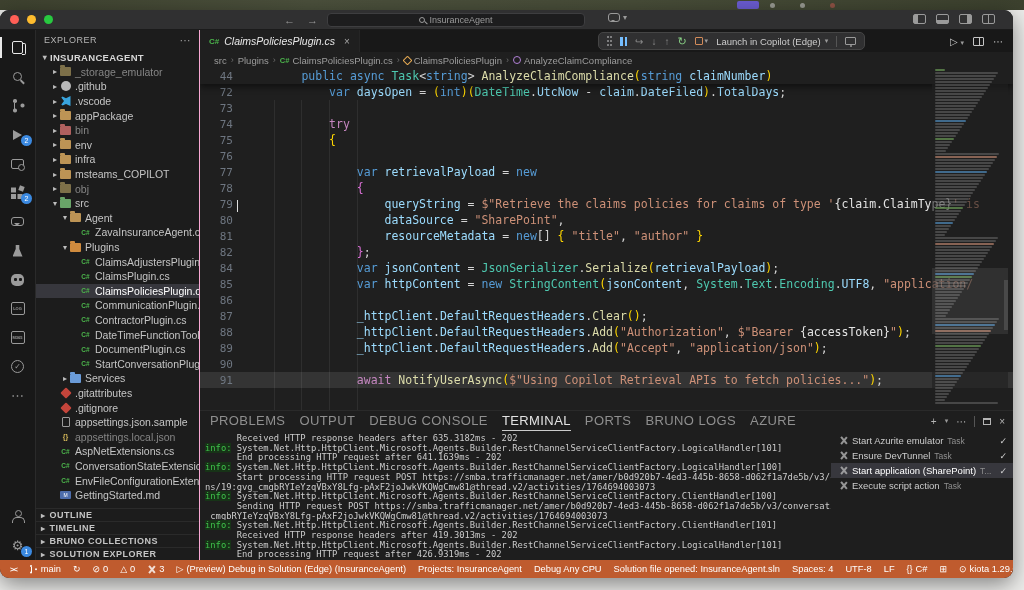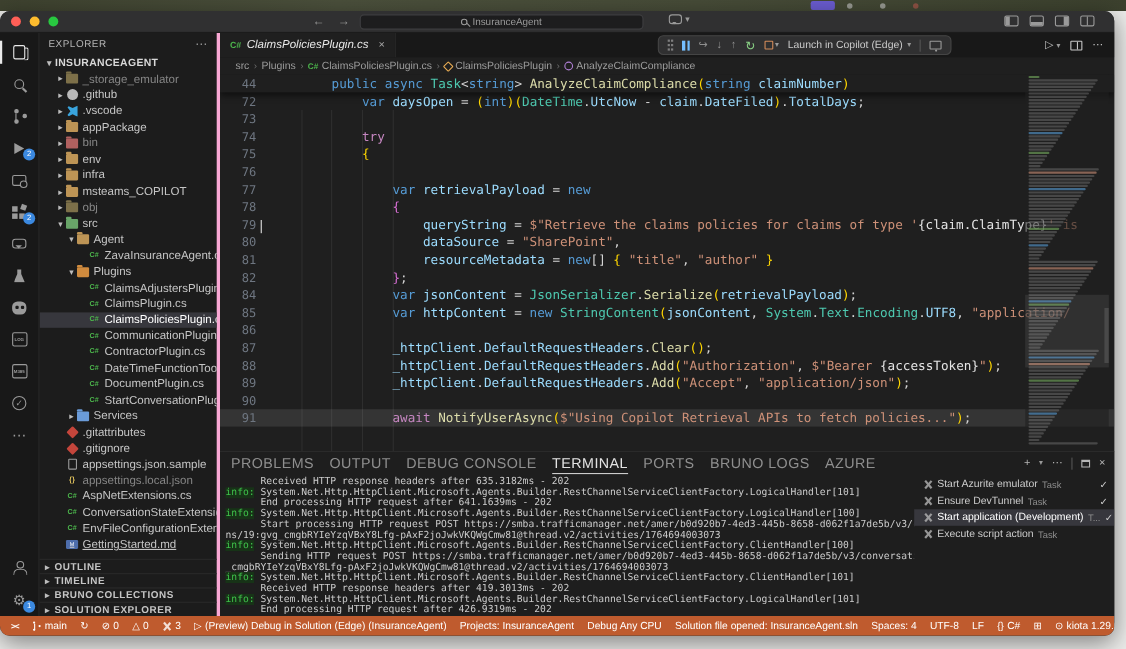--- a/index.html
+++ b/index.html
@@ -53,21 +53,21 @@
 .i-beaker{width:10px;height:12px;background:currentColor;clip-path:polygon(32% 0,68% 0,68% 38%,100% 100%,0 100%,32% 38%)}
 .i-copilot{width:13px;height:12px;border-radius:5px;background:#9a9a9a;position:relative}
 .i-copilot::before{content:'';position:absolute;left:3px;top:4px;width:2.5px;height:3.5px;border-radius:1px;background:#181818;box-shadow:5px 0 0 #181818}
 .boxtxt{border:1.2px solid currentColor;border-radius:2px;display:flex;align-items:center;justify-content:center}
 .i-check{width:13px;height:13px;border:1.3px solid currentColor;border-radius:50%;font-size:8px;display:flex;align-items:center;justify-content:center}
 .i-account{width:13px;height:13px;position:relative}
 .i-account::before{content:'';position:absolute;left:4px;top:0;width:5px;height:5px;border-radius:50%;border:1.3px solid currentColor}
 .i-account::after{content:'';position:absolute;left:1px;bottom:0;width:11px;height:5px;border:1.3px solid currentColor;border-bottom:none;border-radius:5px 5px 0 0}
 .glyph{font-size:13px;line-height:1}
 
-.sidebar{width:164px;background:#1c1c1c;border-right:3px solid #f9a8d4;display:flex;flex-direction:column;min-height:0}
+.sidebar{width:164px;background:#1c1c1c;border-right:1px solid #f9a8d4;display:flex;flex-direction:column;min-height:0}
 .sb-head{height:20px;display:flex;align-items:center;padding:0 8px;color:#b5b5b5;font-size:9px;letter-spacing:.5px;flex:0 0 20px}
 .sb-head .more{margin-left:auto;color:#9a9a9a;font-size:11px}
 .tree{overflow:hidden}
 .trow{height:14.6px;display:flex;align-items:center;font-size:10.5px;color:#c5c5c5;white-space:nowrap;cursor:pointer}
 .trow.sel{background:#37373d;color:#fff}
 .trow.dim{color:#858585}
 .trow .chev{width:10px;font-size:8px;color:#bdbdbd;text-align:center;flex:0 0 10px}
 .trow.bold{font-weight:bold;font-size:9.5px;letter-spacing:.3px;color:#d8d8d8}
 .tico{width:11px;height:9px;margin-right:4px;position:relative;flex:0 0 11px;display:inline-flex;align-items:center;justify-content:center}
 .tf{border-radius:1px}
@@ -402,21 +402,21 @@
           <div class="trow" style="padding-left: 14px;">
             <span class="chev"></span>
             <span class="tico tcs">C#</span>
             <span>ConversationStateExtensions...</span>
           </div>
           <div class="trow" style="padding-left: 14px;">
             <span class="chev"></span>
             <span class="tico tcs">C#</span>
             <span>EnvFileConfigurationExtensio...</span>
           </div>
-          <div class="trow" style="padding-left: 14px; text-decoration: underline;">
+          <div class="trow" style="padding-left: 14px;">
             <span class="chev"></span>
             <span class="tico">
               <span class="tmd">M</span>
             </span>
             <span>GettingStarted.md</span>
           </div>
         </div>
       <div class="sb-sections" id="sbsections">
           <div class="sec">
             <span class="chev">▸</span>
@@ -672,21 +672,21 @@
                 <span class="chk">✓</span>
               </div>
               <div class="task">
                 <span class="toolsico"></span>
                 <span>Ensure DevTunnel</span>
                 <span class="sfx">Task</span>
                 <span class="chk">✓</span>
               </div>
               <div class="task sel">
                 <span class="toolsico"></span>
-                <span>Start application (Development)</span>
+                <span>Start application (SharePoint)</span>
                 <span class="sfx">T...</span>
                 <span class="chk">✓</span>
               </div>
               <div class="task">
                 <span class="toolsico"></span>
                 <span>Execute script action</span>
                 <span class="sfx">Task</span>
                 <span class="chk"></span>
               </div>
             </div>

